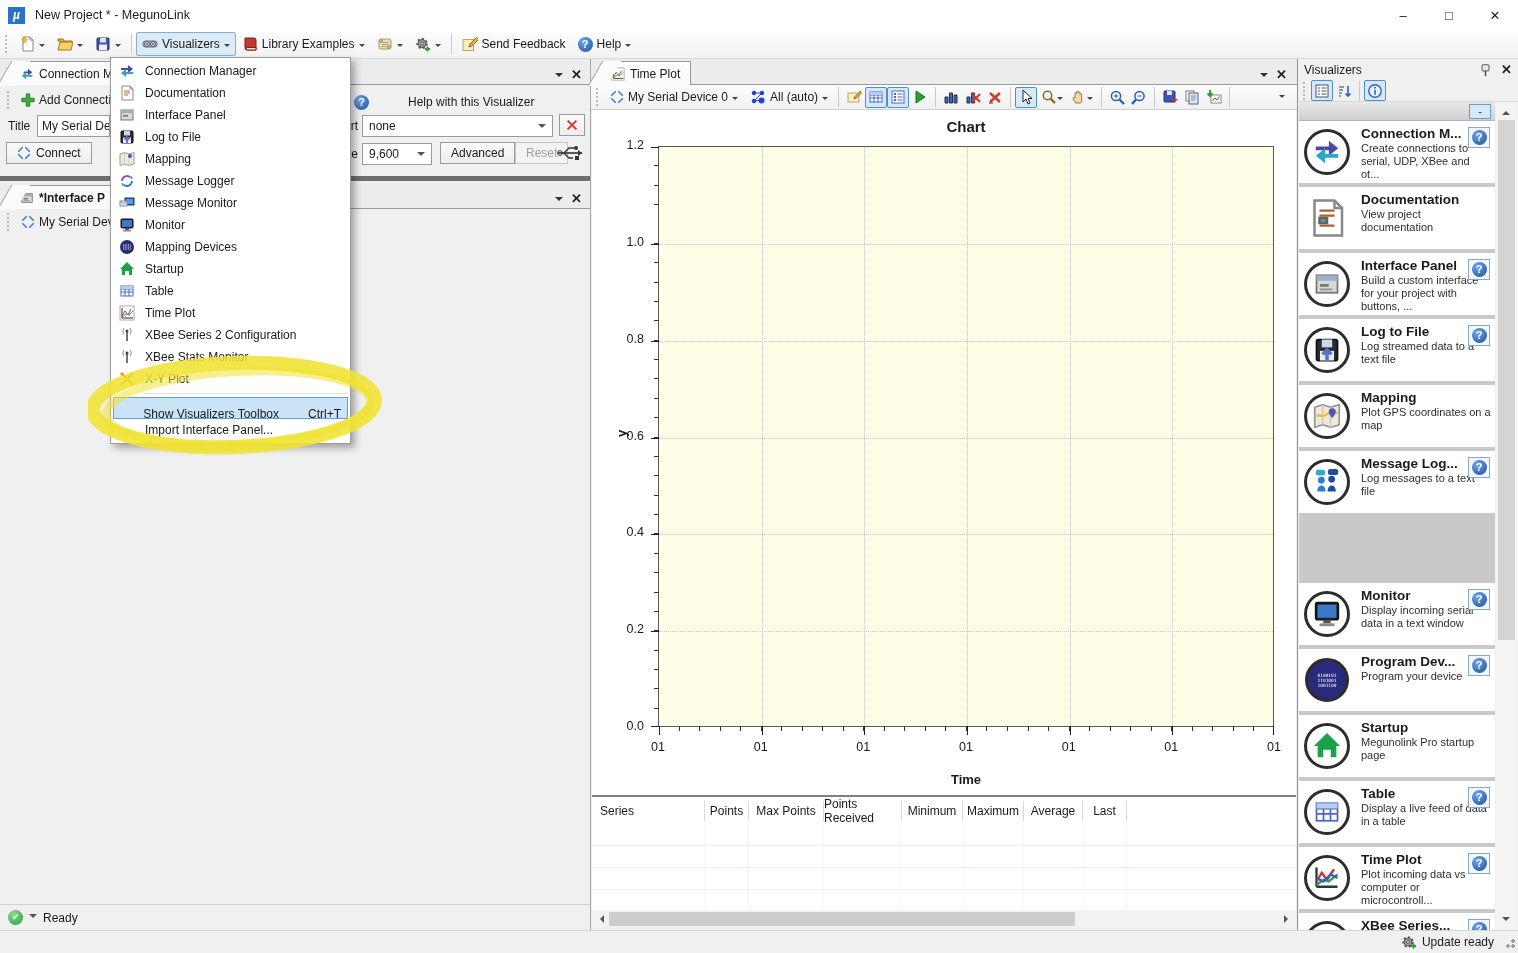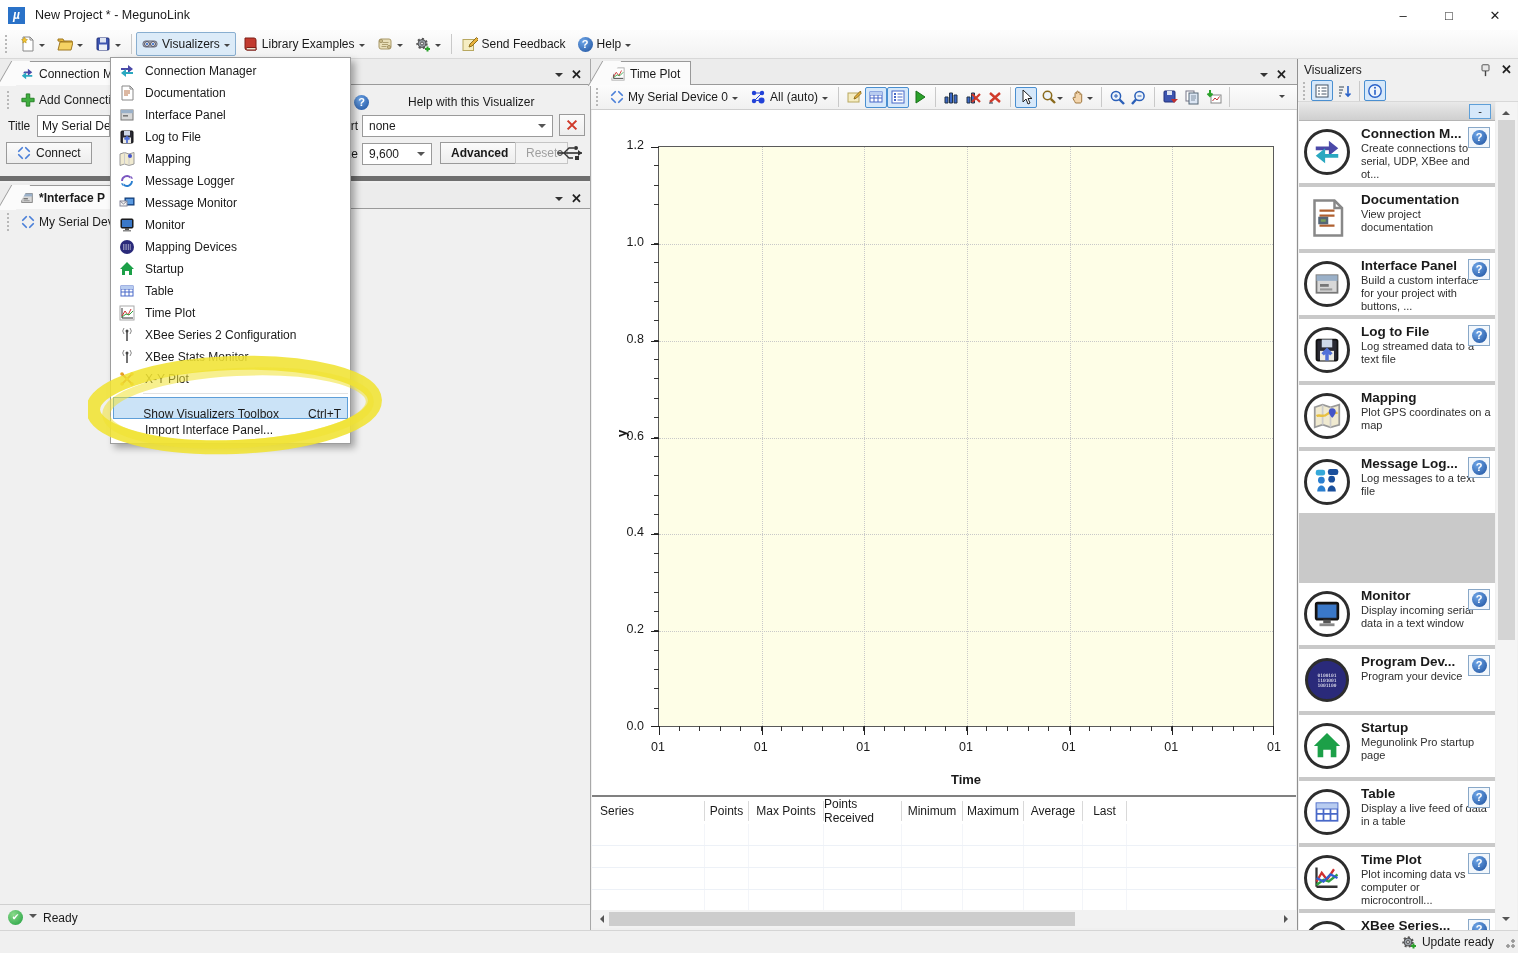--- a/index.html
+++ b/index.html
@@ -284,21 +284,21 @@
     <svg class="i14" viewBox="0 0 16 16">
         <path d="M6 2 2 6M10 2l4 4M6 14 2 10M10 14l4-4" stroke="#4a7fd8" stroke-width="2" fill="none" stroke-linecap="round"></path>
       </svg>
     <span>Connect</span>
   </span>
   <span class="abs" style="left:280px; top:88px; width:78px; text-align:right;">Baud Rate</span>
   <span class="sel abs" style="left:362px; top:84px; width:70px;">
     <span>9,600</span>
     <span class="selar"></span>
   </span>
-  <span class="btn abs" style="left:440px; top:83px;font-weight:bold;">
+  <span class="btn abs" style="left:440px; top:83px;">
     <span>Advanced</span>
   </span>
   <span class="btn dis abs" style="left:515px; top:83px;">
     <span>Reset</span>
   </span>
   <svg class="abs" style="left:556px; top:85px; width:30px; height:18px;" viewBox="0 0 30 18">
       <path d="M2 9h24" stroke="#333" stroke-width="1.6"></path>
       <path d="M26 9l-4-3v6z" fill="#333"></path>
       <path d="M8 9 13 4h5M8 9l5 5h4" stroke="#333" fill="none" stroke-width="1.4"></path>
       <circle cx="20" cy="4" r="2" fill="#333"></circle>
@@ -478,20 +478,21 @@
           <path d="M4 1v6M1.5 4.5 4 7l2.5-2.5" stroke="#2ba22b" stroke-width="2" fill="none"></path>
         </svg>
     </span>
     <span class="vsep"></span>
     <span class="tbtn" style="margin-left:auto; margin-right:4px;">
       <span class="dar" style="margin-top:2px;"></span>
     </span>
   </div>
 
   <div id="chartarea">
+    <div id="charttitle">Chart</div>
     <div id="plot">
       <div class="glh" style="top:96.8px"></div>
       <div class="glh" style="top:193.7px"></div>
       <div class="glh" style="top:290.5px"></div>
       <div class="glh" style="top:387.3px"></div>
       <div class="glh" style="top:484.2px"></div>
       <div class="glv" style="left:102.7px"></div>
       <div class="glv" style="left:205.3px"></div>
       <div class="glv" style="left:308px"></div>
       <div class="glv" style="left:410.7px"></div>

